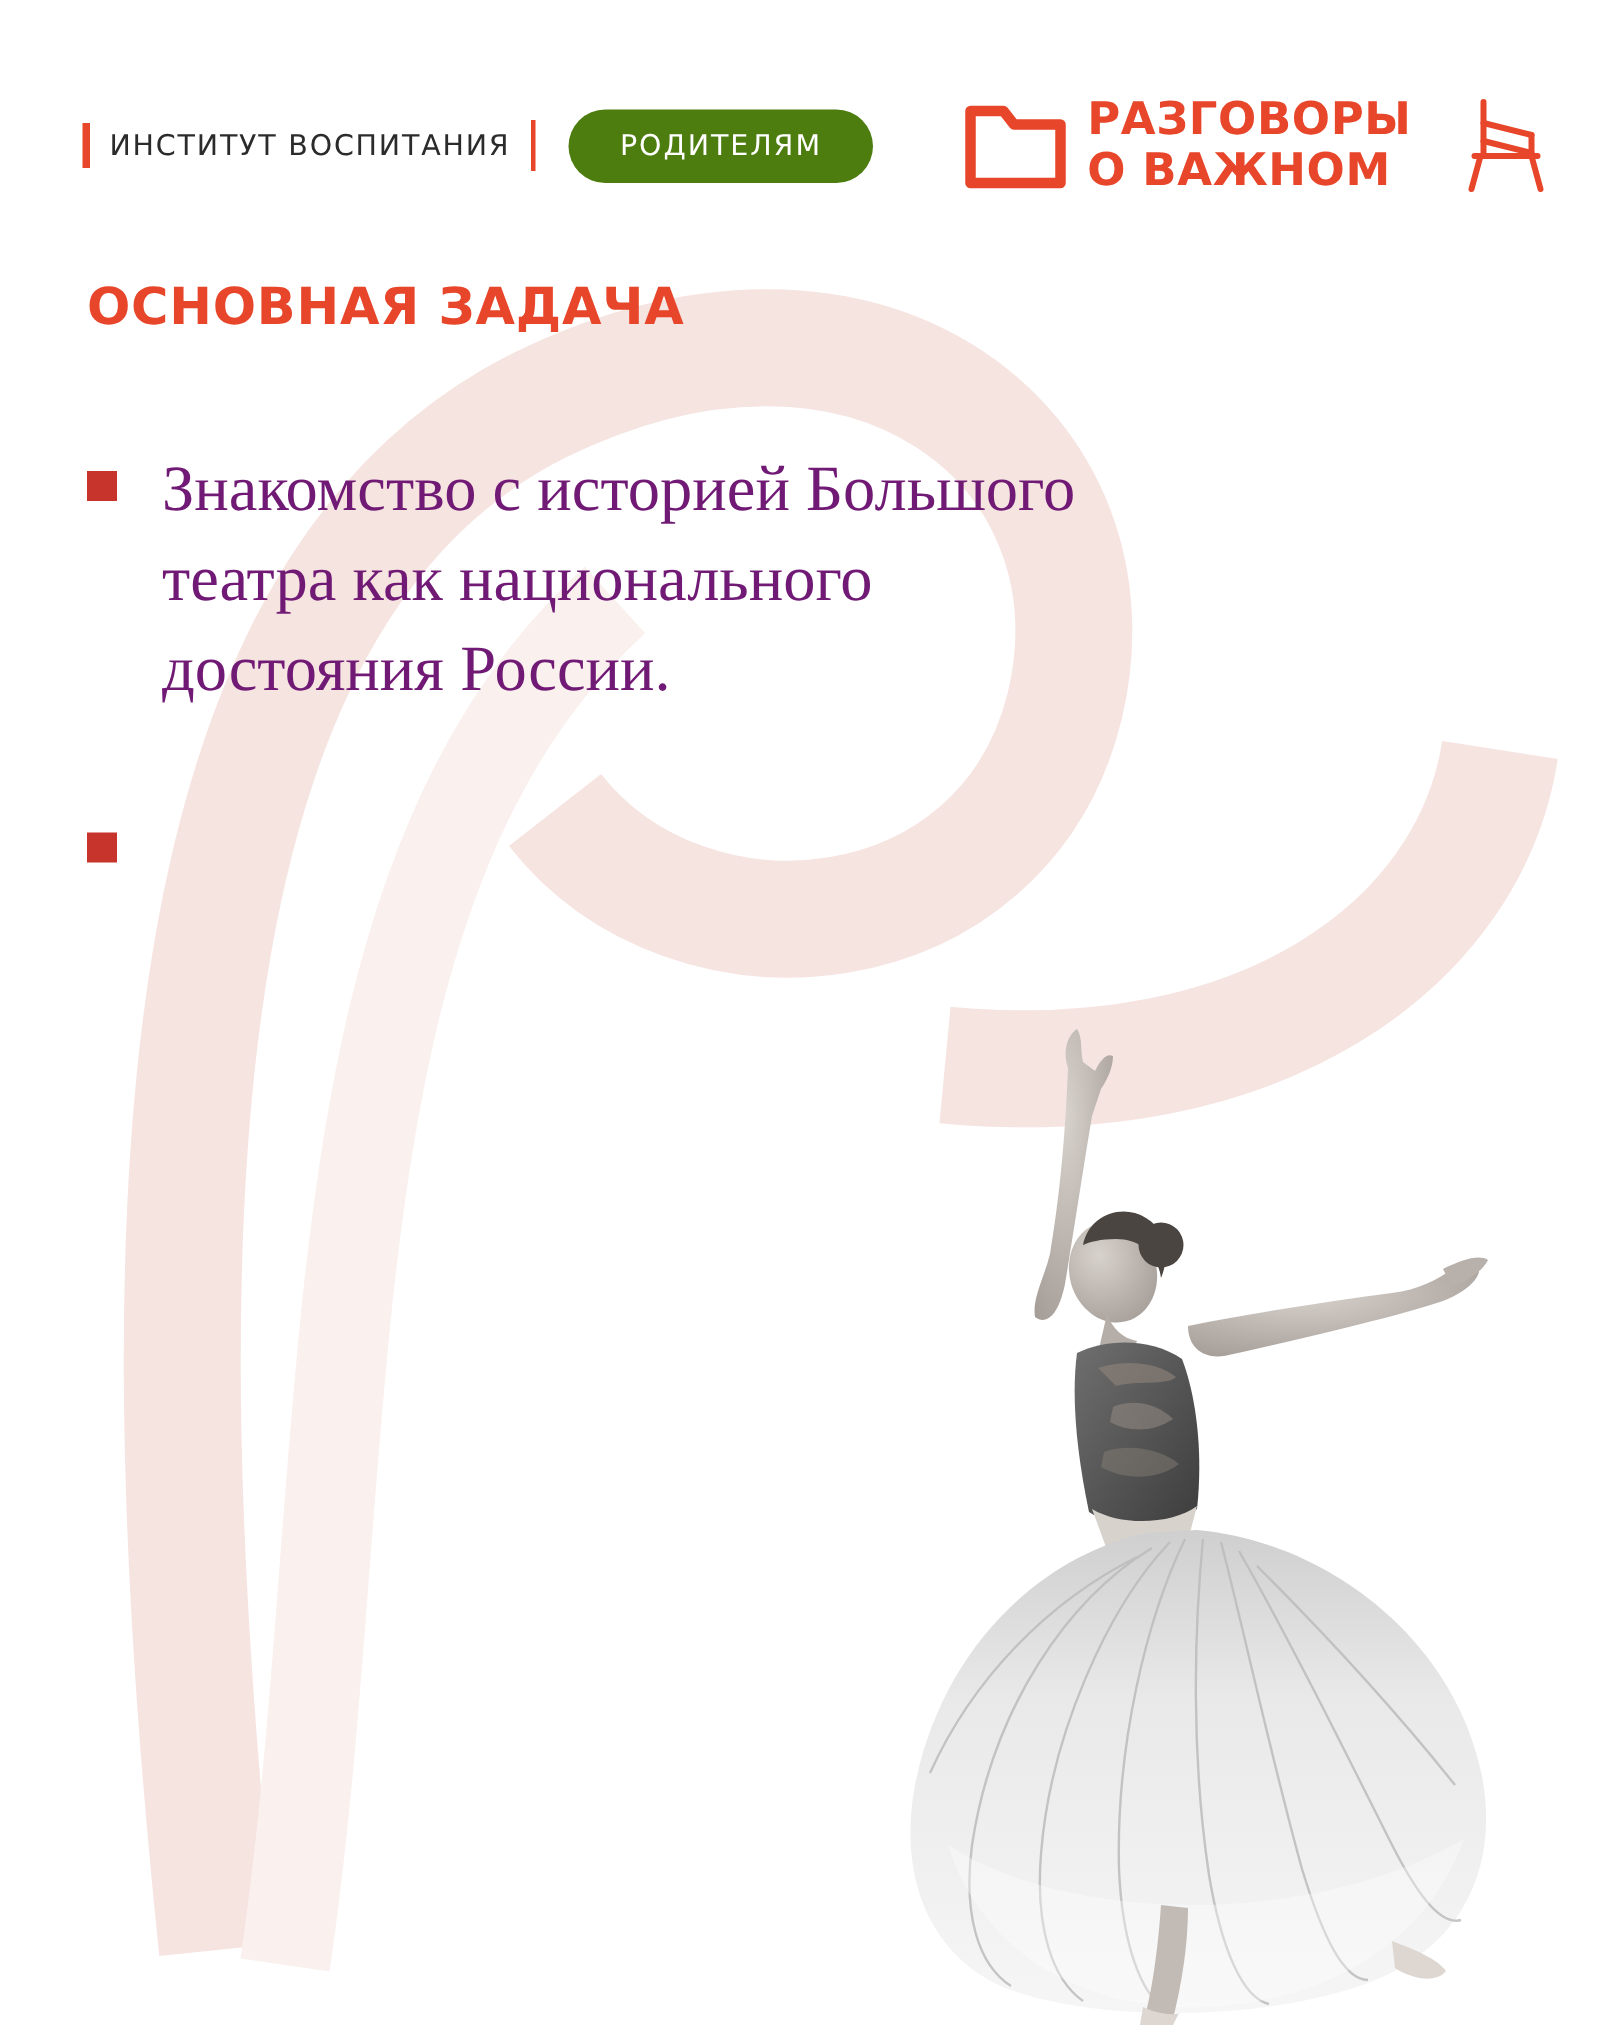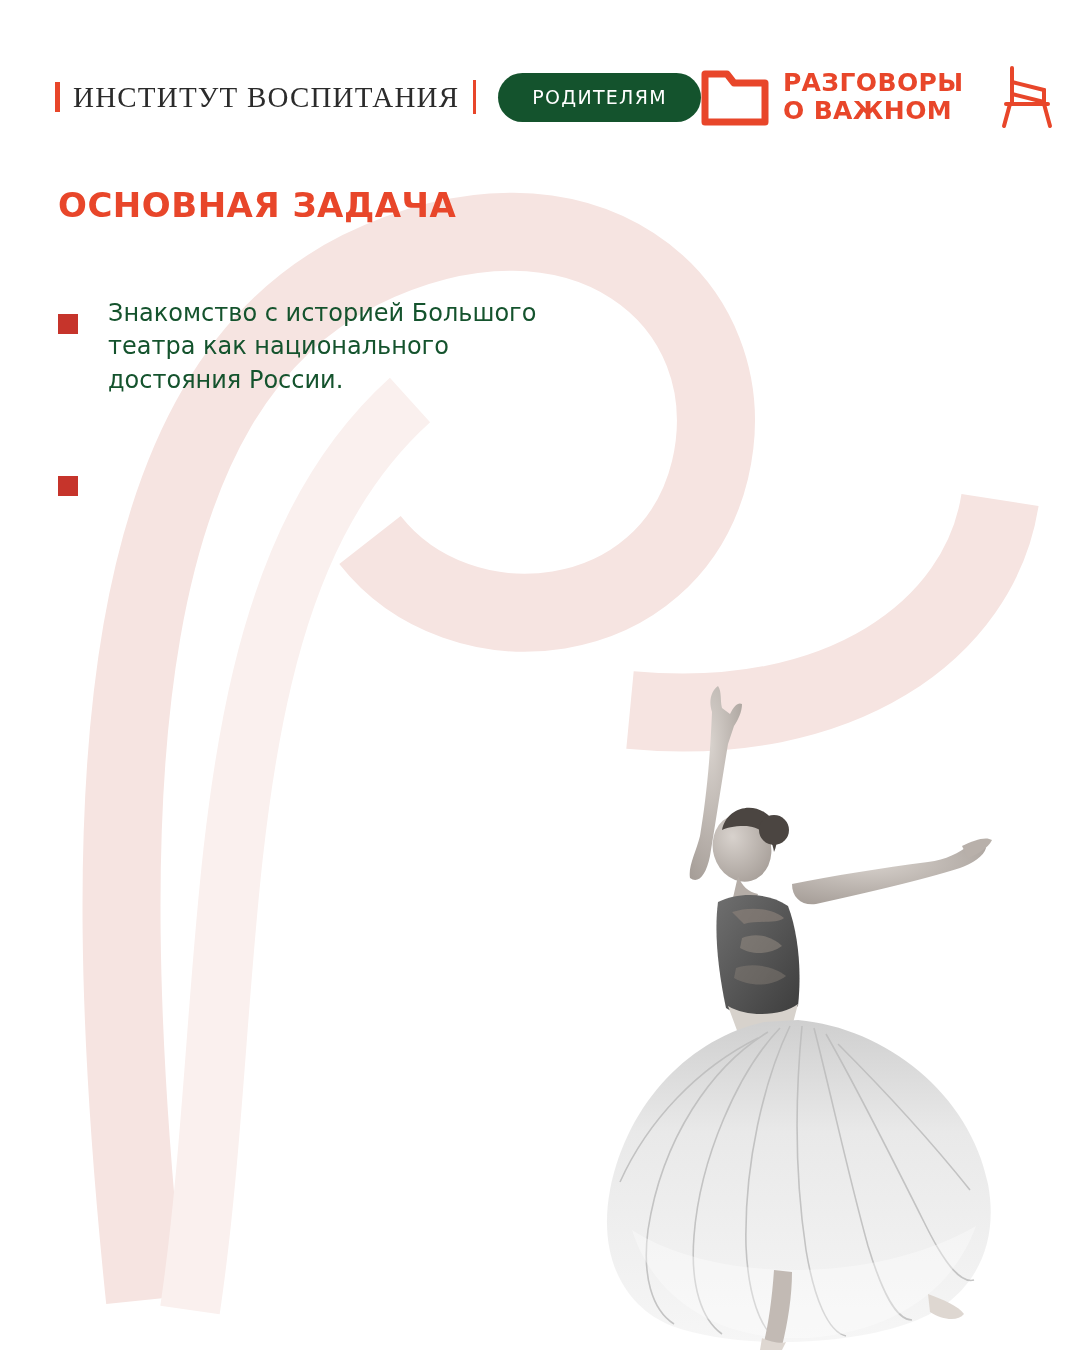--- a/index.html
+++ b/index.html
@@ -41,57 +41,56 @@
     display: flex;
     align-items: center;
   }
   .brand-bar {
     width: 5px;
     height: 30px;
     background: #E8462A;
     margin-right: 13px;
   }
   .brand-text {
-    font-size: 29px;
+    font-size: 19px;
     letter-spacing: 1.2px;
     color: #2b2b2b;
     font-weight: 400;
     white-space: nowrap;
-    font-family: Liberation Serif, serif;
   }
   .brand-divider {
     width: 3px;
     height: 34px;
     background: #E8462A;
     margin-left: 14px;
     margin-right: 22px;
   }
   .pill {
-    background: #14532d;
+    background: #4d7c0f;
     color: #ffffff;
     border-radius: 30px;
     padding: 13px 34px 14px 34px;
     font-size: 19px;
     letter-spacing: 1.3px;
     font-weight: 400;
     white-space: nowrap;
   }
   .logo-block {
     margin-left: auto;
     display: flex;
     align-items: center;
   }
   .folder-icon {
     margin-right: 14px;
     display: block;
   }
   .logo-words {
     color: #E8462A;
     font-weight: 800;
-    font-size: 25px;
+    font-size: 30px;
     line-height: 1.12;
     letter-spacing: 0.4px;
     white-space: nowrap;
   }
   .chair-icon {
     margin-left: 32px;
     display: block;
   }
 
   
@@ -121,25 +120,26 @@
   }
   .bullet-marker {
     width: 20px;
     height: 20px;
     background: #C6342B;
     margin-top: 17px;
     margin-right: 30px;
     flex: 0 0 auto;
   }
   .bullet-text {
-    font-size: 24px;
+    font-size: 43px;
     line-height: 1.39;
-    color: #14532d;
+    color: #701a75;
     white-space: pre-line;
     font-weight: 400;
+    font-family: Liberation Serif, serif;
   }
 
   
   .ballerina {
     position: absolute;
     right: 18px;
     bottom: 0;
     width: 470px;
     height: 680px;
     z-index: 3;

